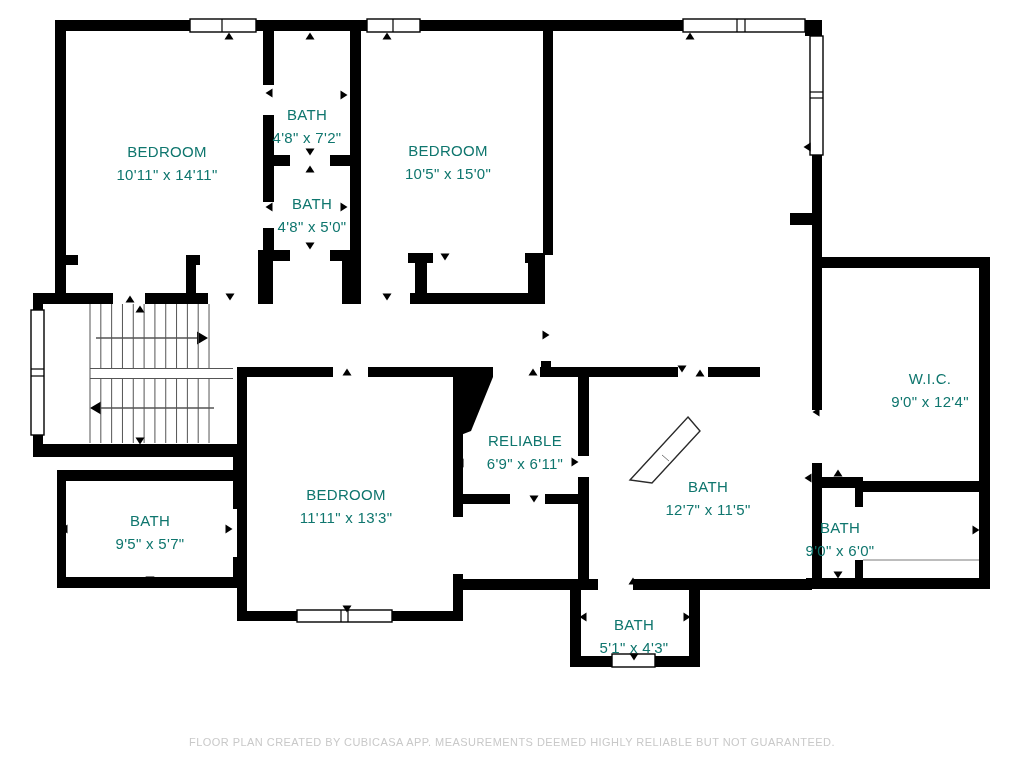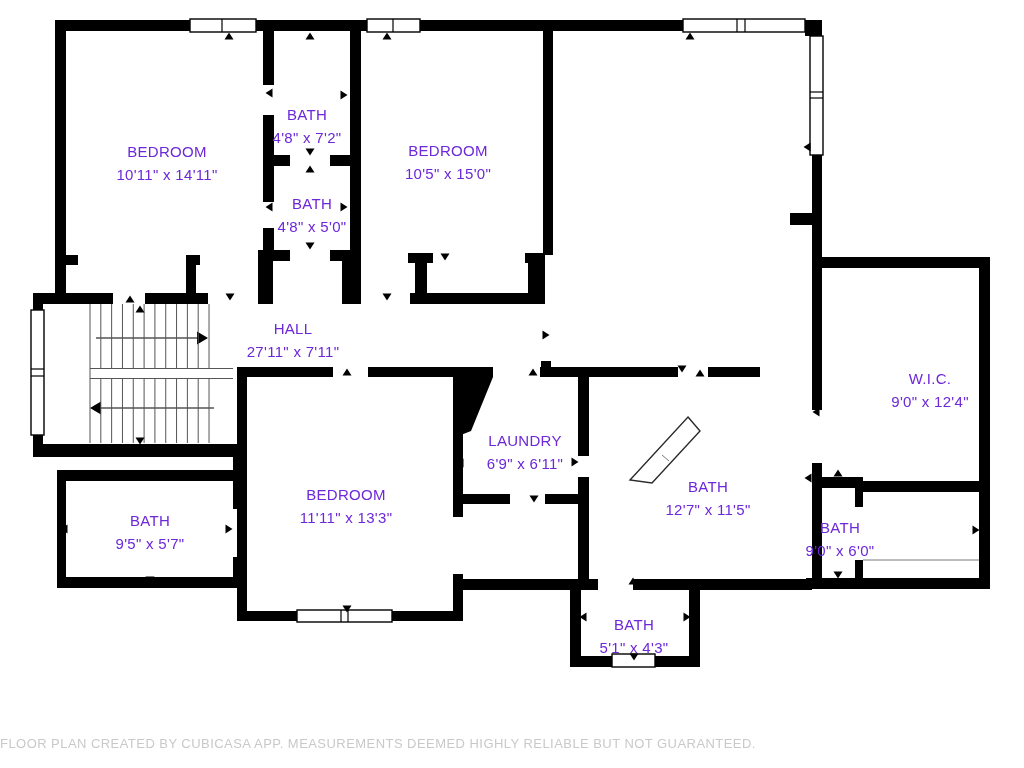--- a/index.html
+++ b/index.html
@@ -1,24 +1,24 @@
 <!DOCTYPE html>
 <html><head>
 <meta charset="utf-8">
 <style>
   html,body{margin:0;padding:0;background:#ffffff;}
   .plan{position:relative;width:1024px;height:768px;background:#ffffff;overflow:hidden;
         font-family:"Liberation Sans",sans-serif;}
   .plan svg{position:absolute;left:0;top:0;}
   .room-label{position:absolute;transform:translate(-50%,-50%);text-align:center;
-        color:#6d28d9;font-size:15px;line-height:1.5;letter-spacing:.3px;white-space:nowrap;z-index:5;}
+        color:#0f766e;font-size:15px;line-height:1.5;letter-spacing:.3px;white-space:nowrap;z-index:5;}
   .room-label .name{display:block;}
   .room-label .dims{display:block;}
-  .footer-note{position:absolute;left:0;right:0;top:736px;
-        color:#c9c9c9;font-size:13px;letter-spacing:.45px;z-index:5;}
+  .footer-note{position:absolute;left:0;right:0;top:736px;text-align:center;
+        color:#c9c9c9;font-size:11px;letter-spacing:.45px;z-index:5;}
   .wall{fill:#000000;}
   .win{fill:#ffffff;stroke:#000000;stroke-width:1.4;}
   .winline{stroke:#000000;stroke-width:1.2;}
   .thin{stroke:#7a7a7a;stroke-width:1;}
   .stair{stroke:#555555;stroke-width:1;}
   .runline{stroke:#000000;stroke-width:1.2;}
   .arr{fill:#000000;}
   .fixture{fill:#ffffff;stroke:#2b2b2b;stroke-width:1.4;}
 </style>
 </head>
@@ -225,30 +225,26 @@
     <span class="dims">4'8" x 7'2"</span>
   </div>
   <div class="room-label" style="left:312px;top:215px">
     <span class="name">BATH</span>
     <span class="dims">4'8" x 5'0"</span>
   </div>
   <div class="room-label" style="left:448px;top:162px">
     <span class="name">BEDROOM</span>
     <span class="dims">10'5" x 15'0"</span>
   </div>
-  <div class="room-label" style="left:293px;top:340px">
-    <span class="name">HALL</span>
-    <span class="dims">27'11" x 7'11"</span>
-  </div>
   <div class="room-label" style="left:930px;top:390px">
     <span class="name">W.I.C.</span>
     <span class="dims">9'0" x 12'4"</span>
   </div>
   <div class="room-label" style="left:525px;top:452px">
-    <span class="name">LAUNDRY</span>
+    <span class="name">RELIABLE</span>
     <span class="dims">6'9" x 6'11"</span>
   </div>
   <div class="room-label" style="left:708px;top:498px">
     <span class="name">BATH</span>
     <span class="dims">12'7" x 11'5"</span>
   </div>
   <div class="room-label" style="left:840px;top:539px">
     <span class="name">BATH</span>
     <span class="dims">9'0" x 6'0"</span>
   </div>

